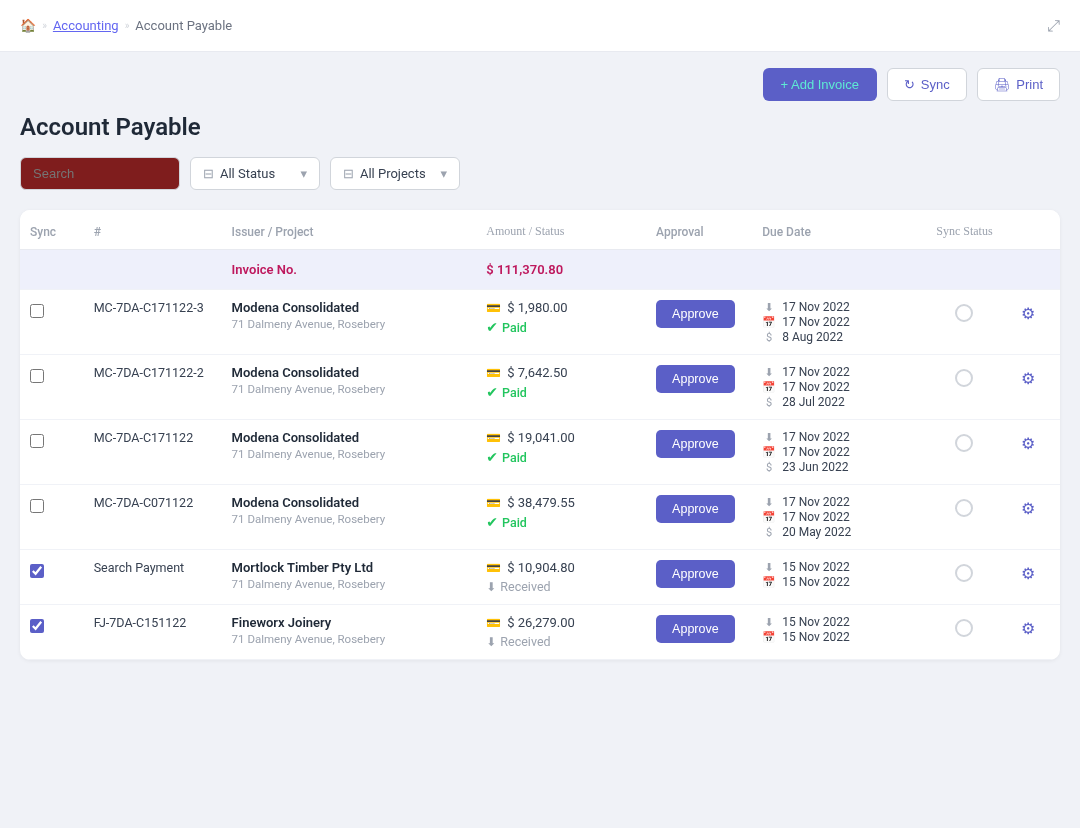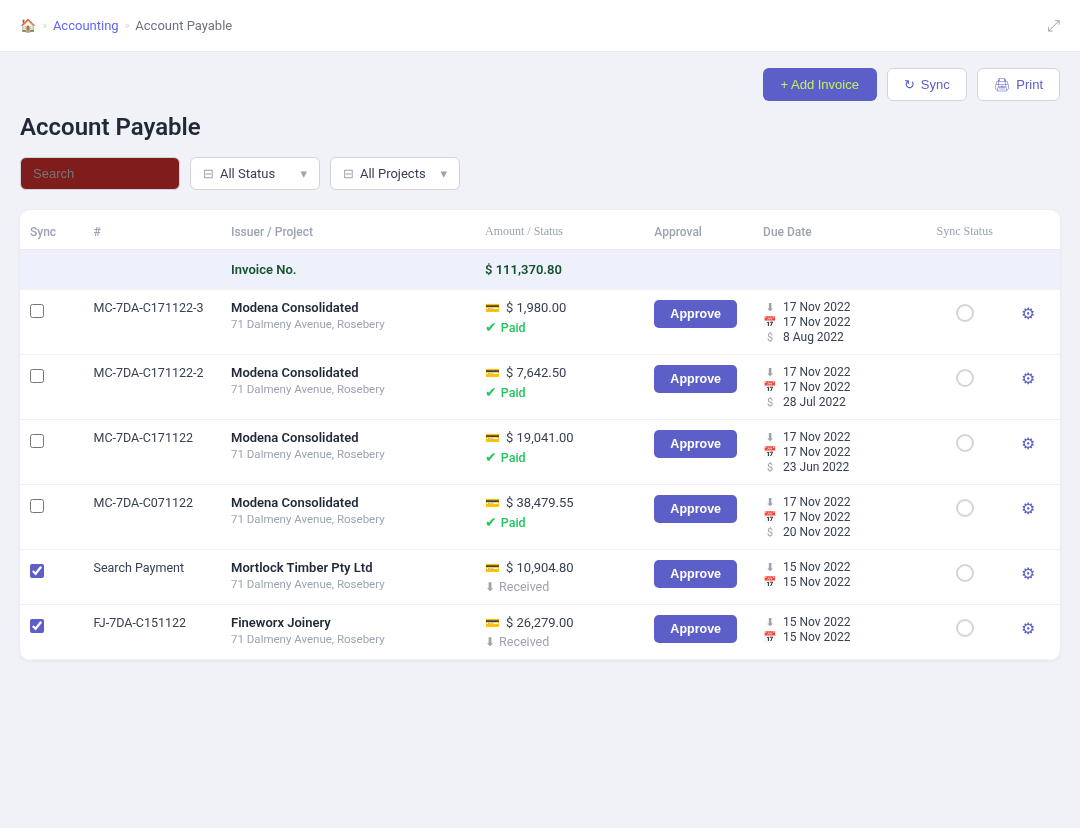--- a/index.html
+++ b/index.html
@@ -36,20 +36,21 @@
     .breadcrumb-home {
       color: #9ca3af;
     }
     .breadcrumb-sep {
       color: #d1d5db;
       font-size: 10px;
     }
     .breadcrumb-link {
       color: #6366f1;
       cursor: pointer;
+      text-decoration: underline;
     }
     .breadcrumb-current {
       color: #6b7280;
     }
     .expand-icon {
       color: #9ca3af;
       cursor: pointer;
       font-size: 16px;
     }
     
@@ -61,21 +62,21 @@
     
     .action-bar {
       display: flex;
       justify-content: flex-end;
       align-items: center;
       gap: 10px;
       padding: 16px 0 12px 0;
     }
     .btn-add-invoice {
       background: #5b5fc7;
-      color: #bef264;
+      color: #5eead4;
       border: none;
       border-radius: 6px;
       padding: 9px 18px;
       font-size: 13px;
       cursor: pointer;
       display: flex;
       align-items: center;
       gap: 6px;
       font-weight: 500;
     }
@@ -171,21 +172,21 @@
 
     tbody tr {
       border-bottom: 1px solid #f0f2f7;
     }
     .summary-row {
       background: #eef0fb !important;
     }
     .summary-row td {
       padding: 12px 10px;
       font-weight: 600;
-      color: #14532d;
+      color: #be185d;
       font-size: 13px;
     }
     tbody td {
       padding: 10px 10px;
       vertical-align: top;
     }
     .checkbox-cell {
       padding-top: 14px;
     }
     input[type="checkbox"] {
@@ -244,21 +245,21 @@
       font-size: 12px;
     }
     .btn-approve {
       background: #5b5fc7;
       color: #fff;
       border: none;
       border-radius: 5px;
       padding: 7px 16px;
       font-size: 12.5px;
       cursor: pointer;
-      font-weight: 700;
+      font-weight: 400;
       white-space: nowrap;
     }
     .due-date-block {
       display: flex;
       flex-direction: column;
       gap: 1px;
     }
     .due-date-row {
       display: flex;
       align-items: center;
@@ -517,21 +518,21 @@
       <div class="due-date-row">
         <span class="due-date-icon">⬇</span>
         <span>17 Nov 2022</span>
       </div>
       <div class="due-date-row">
         <span class="due-date-icon">📅</span>
         <span>17 Nov 2022</span>
       </div>
       <div class="due-date-row">
         <span class="due-date-icon">$</span>
-        <span>20 Nov 2022</span>
+        <span>20 May 2022</span>
       </div>
                   </div>
                 </td>
                 <td class="sync-status-cell"><span class="sync-circle"></span></td>
                 <td><button class="gear-btn">⚙</button></td>
               </tr>
               <tr>
                 <td class="checkbox-cell"><input type="checkbox" checked="" style=""></td>
                 <td><span class="invoice-num">Search Payment</span></td>
                 <td>

